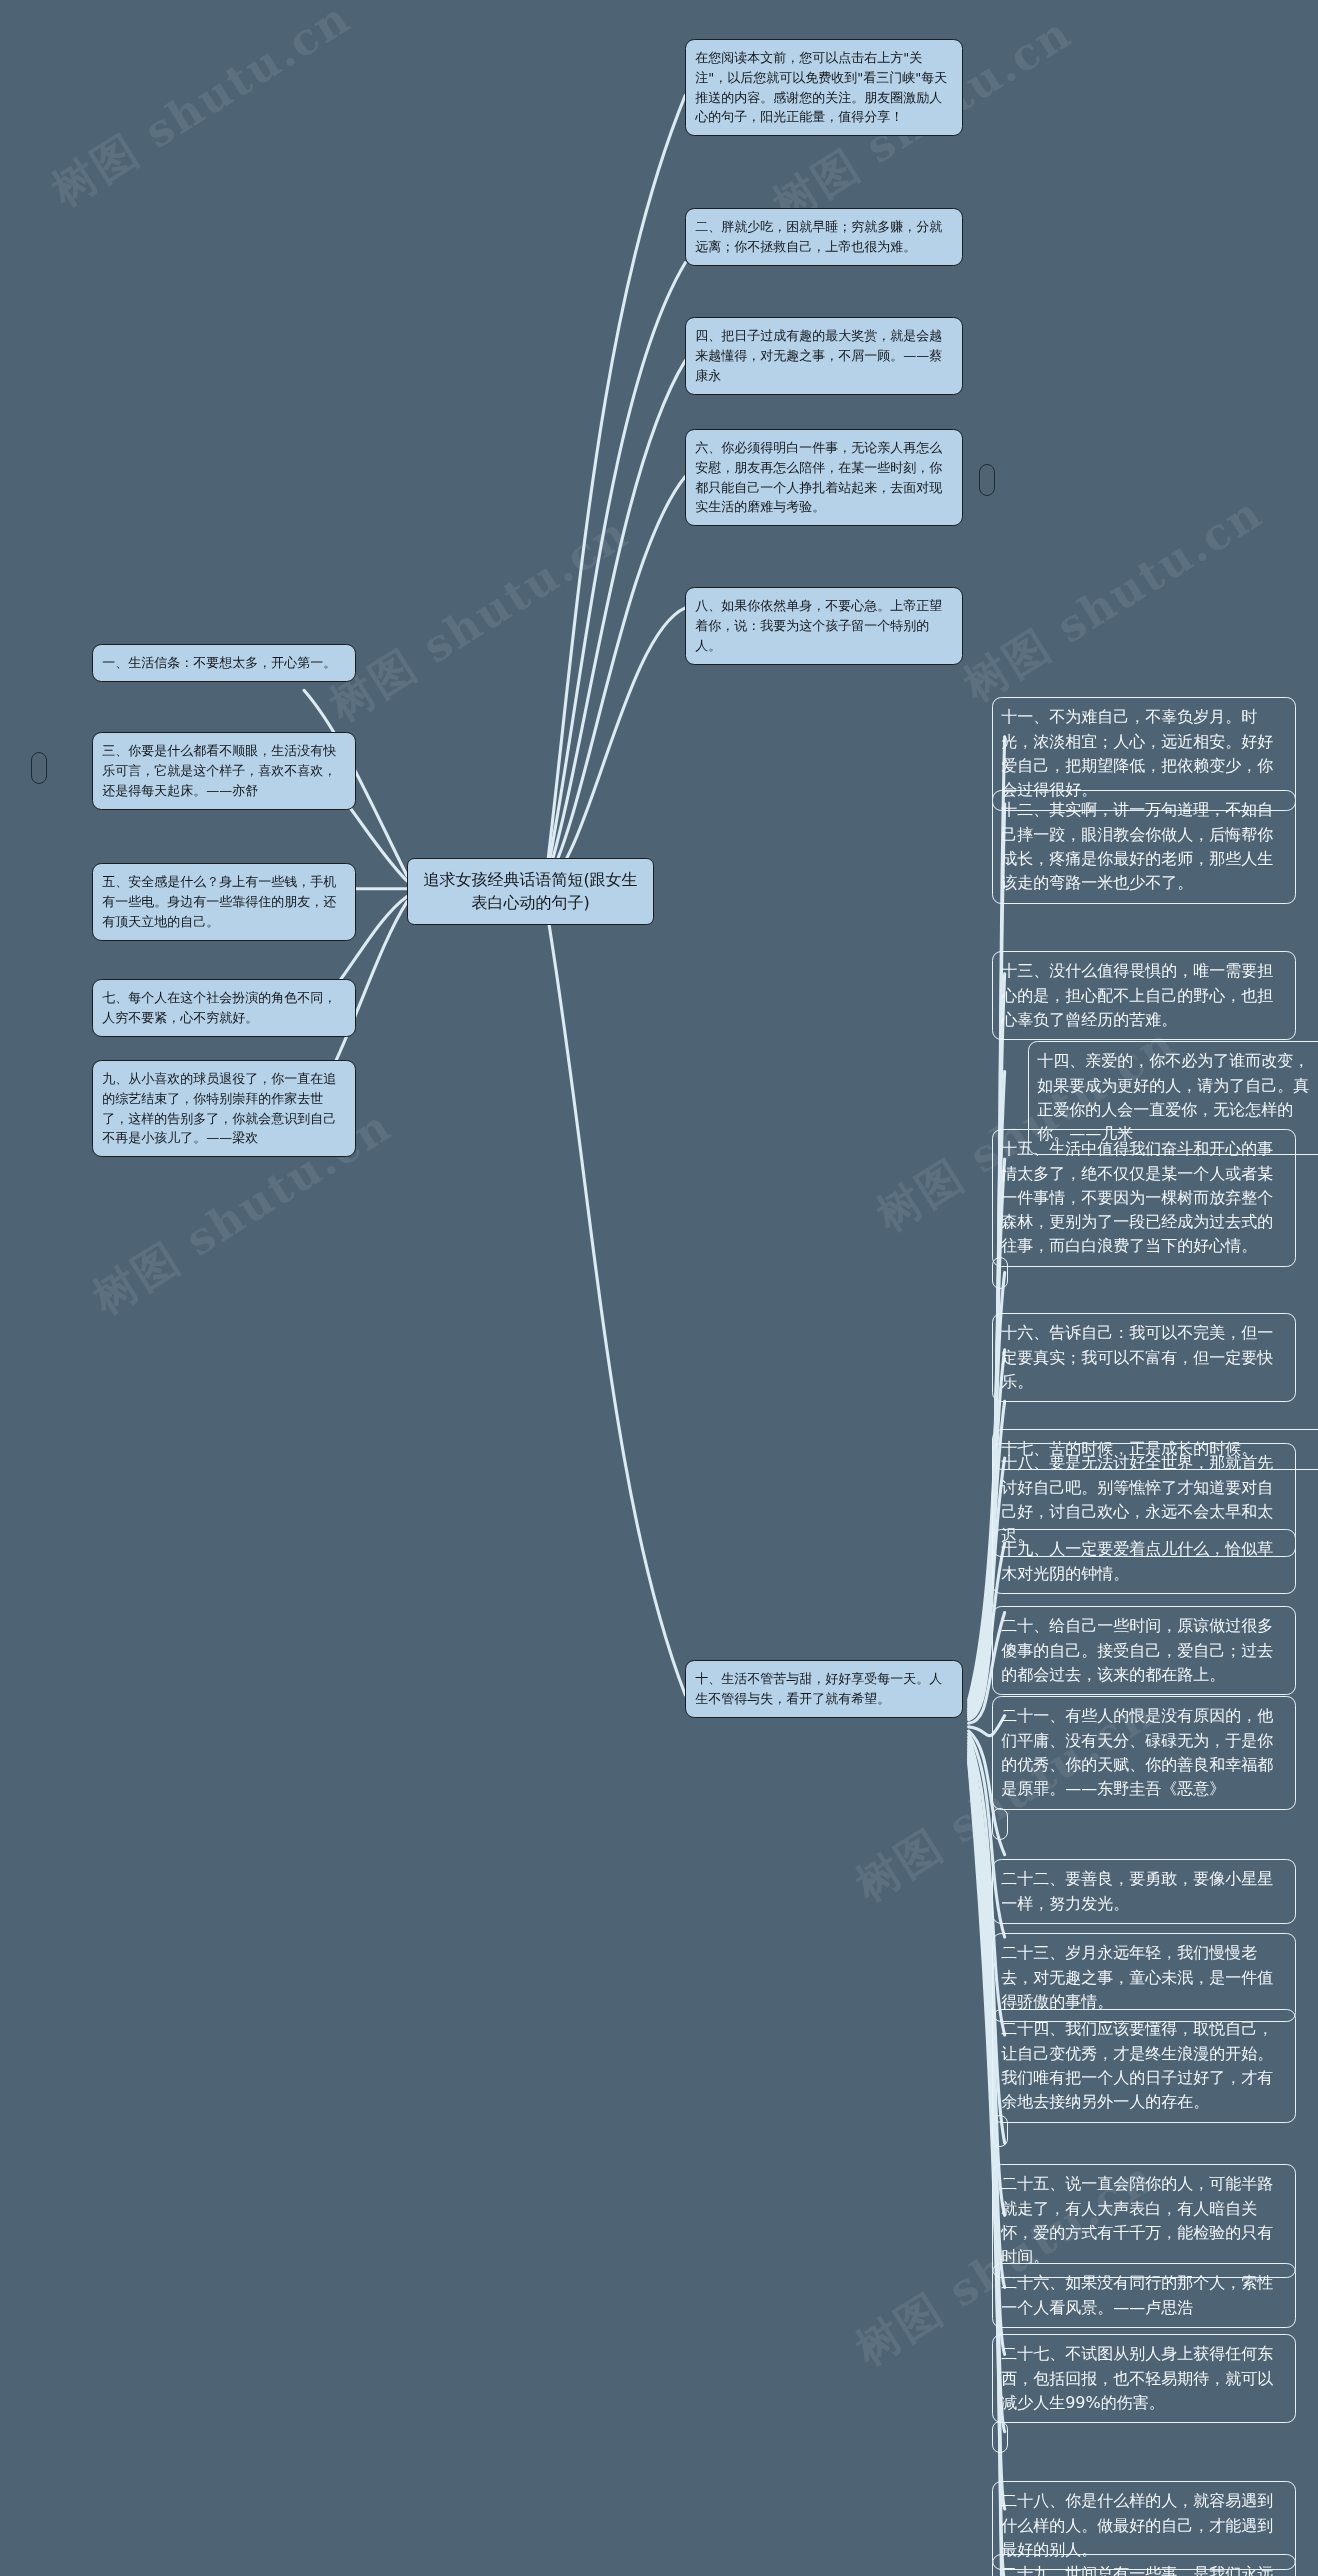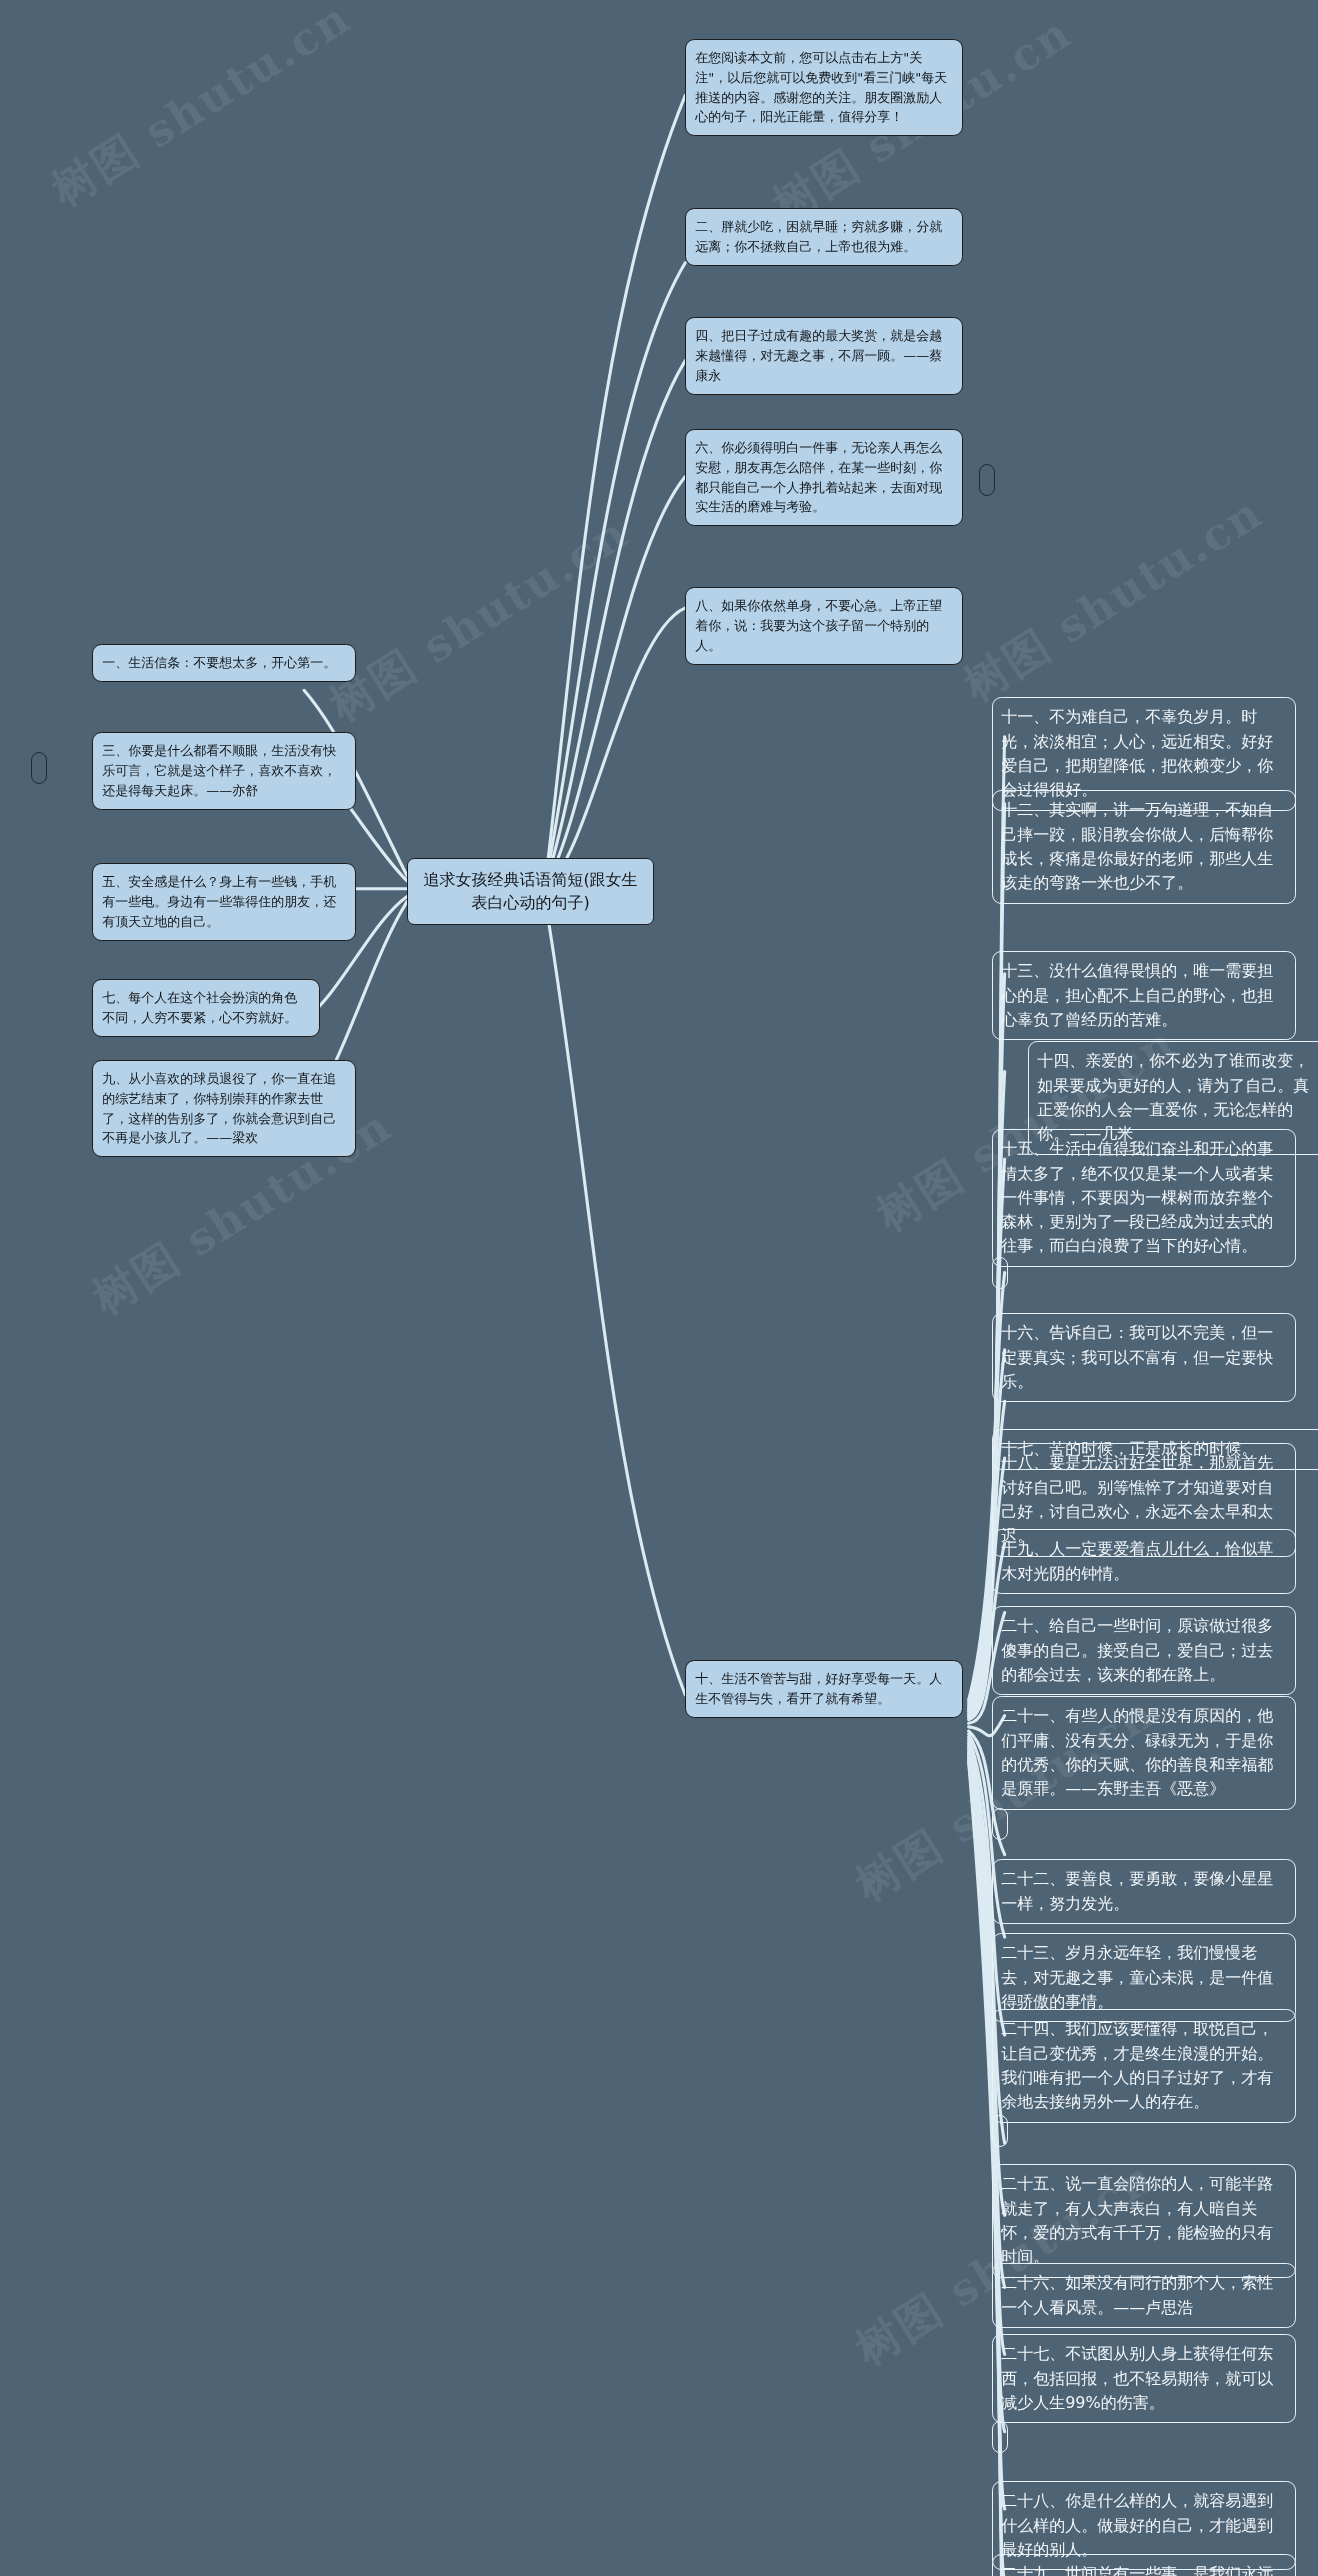--- a/index.html
+++ b/index.html
@@ -151,21 +151,21 @@
 
   <div class="node light" style="left:685px; top:39px; width:278px;">在您阅读本文前，您可以点击右上方"关注"，以后您就可以免费收到"看三门峡"每天推送的内容。感谢您的关注。朋友圈激励人心的句子，阳光正能量，值得分享！</div>
   <div class="node light" style="left:685px; top:208px; width:278px;">二、胖就少吃，困就早睡；穷就多赚，分就远离；你不拯救自己，上帝也很为难。</div>
   <div class="node light" style="left:685px; top:317px; width:278px;">四、把日子过成有趣的最大奖赏，就是会越来越懂得，对无趣之事，不屑一顾。——蔡康永</div>
   <div class="node light" style="left:685px; top:429px; width:278px;">六、你必须得明白一件事，无论亲人再怎么安慰，朋友再怎么陪伴，在某一些时刻，你都只能自己一个人挣扎着站起来，去面对现实生活的磨难与考验。</div>
   <div class="node light" style="left:685px; top:587px; width:278px;">八、如果你依然单身，不要心急。上帝正望着你，说：我要为这个孩子留一个特别的人。</div>
 
   <div class="node light" style="left:92px; top:644px; width:264px;">一、生活信条：不要想太多，开心第一。</div>
   <div class="node light" style="left:92px; top:732px; width:264px;">三、你要是什么都看不顺眼，生活没有快乐可言，它就是这个样子，喜欢不喜欢，还是得每天起床。——亦舒</div>
   <div class="node light" style="left:92px; top:863px; width:264px;">五、安全感是什么？身上有一些钱，手机有一些电。身边有一些靠得住的朋友，还有顶天立地的自己。</div>
-  <div class="node light" style="left:92px; top:979px; width:228px;">七、每个人在这个社会扮演的角色不同，人穷不要紧，心不穷就好。</div>
+  <div class="node light" style="left:92px; top:979px; width:264px;">七、每个人在这个社会扮演的角色不同，人穷不要紧，心不穷就好。</div>
   <div class="node light" style="left:92px; top:1060px; width:264px;">九、从小喜欢的球员退役了，你一直在追的综艺结束了，你特别崇拜的作家去世了，这样的告别多了，你就会意识到自己不再是小孩儿了。——梁欢</div>
 
   <div class="node light" style="left:685px; top:1660px; width:278px;">十、生活不管苦与甜，好好享受每一天。人生不管得与失，看开了就有希望。</div>
 
   <div class="node ghost" style="left:992px; top:697px; width:304px;">十一、不为难自己，不辜负岁月。时光，浓淡相宜；人心，远近相安。好好爱自己，把期望降低，把依赖变少，你会过得很好。</div>
   <div class="node ghost" style="left:992px; top:790px; width:304px;">十二、其实啊，讲一万句道理，不如自己摔一跤，眼泪教会你做人，后悔帮你成长，疼痛是你最好的老师，那些人生该走的弯路一米也少不了。</div>
   <div class="node ghost" style="left:992px; top:951px; width:304px;">十三、没什么值得畏惧的，唯一需要担心的是，担心配不上自己的野心，也担心辜负了曾经历的苦难。</div>
   <div class="node ghost" style="left:992px; top:1041px; width:304px;margin-left:36px;">十四、亲爱的，你不必为了谁而改变，如果要成为更好的人，请为了自己。真正爱你的人会一直爱你，无论怎样的你。——几米</div>
   <div class="node ghost" style="left:992px; top:1129px; width:304px;">十五、生活中值得我们奋斗和开心的事情太多了，绝不仅仅是某一个人或者某一件事情，不要因为一棵树而放弃整个森林，更别为了一段已经成为过去式的往事，而白白浪费了当下的好心情。</div>
   <div class="node ghost" style="left:992px; top:1313px; width:304px;">十六、告诉自己：我可以不完美，但一定要真实；我可以不富有，但一定要快乐。</div>

